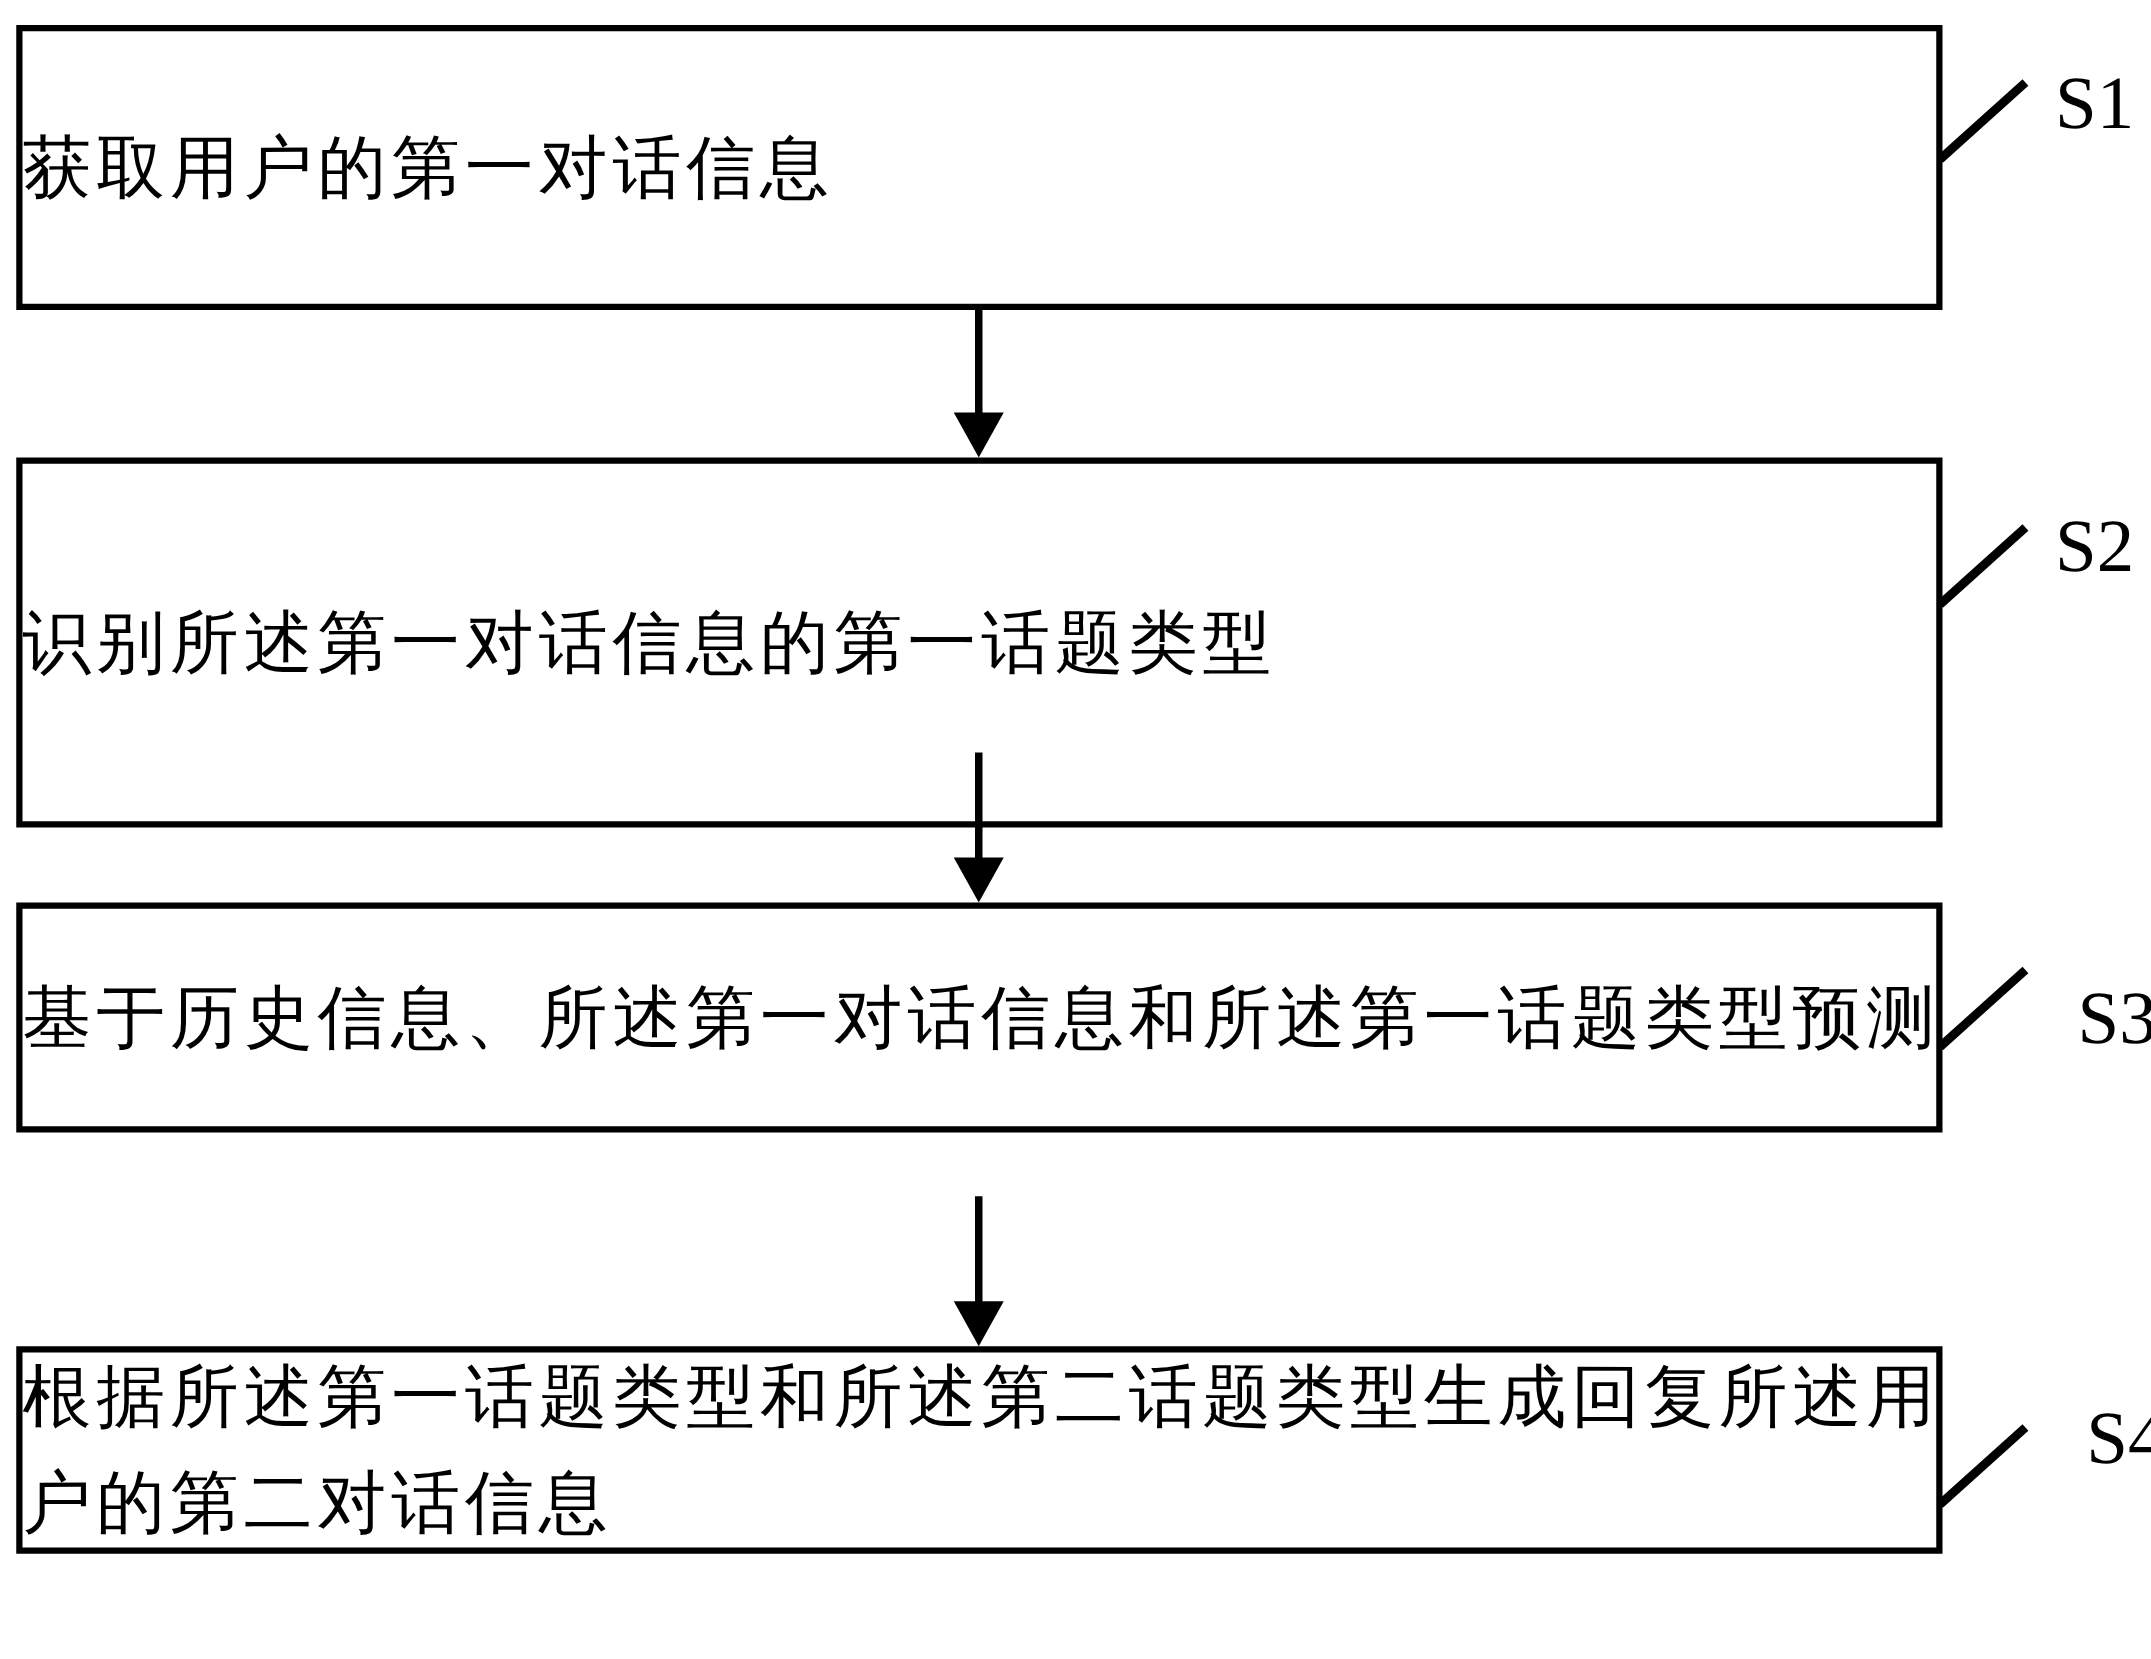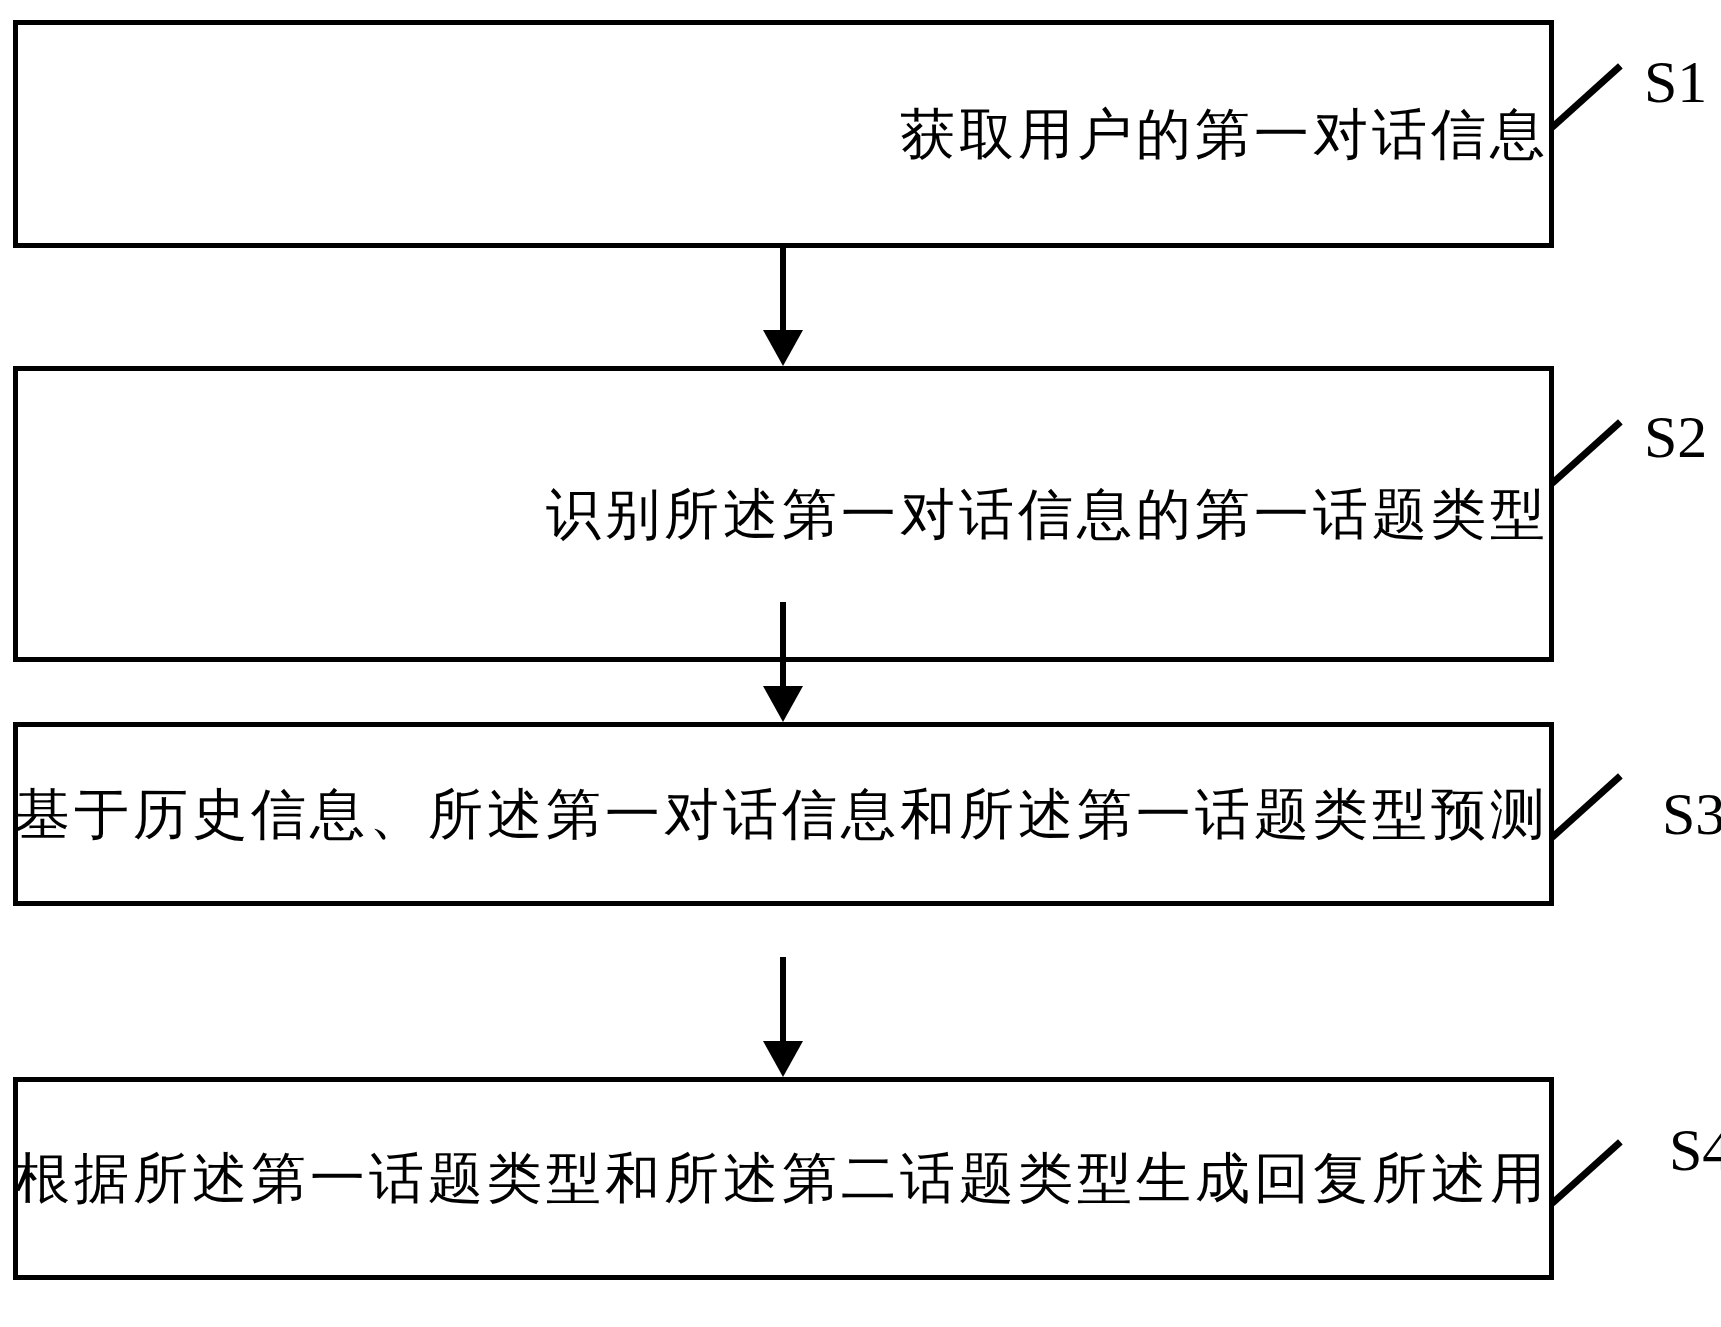--- a/index.html
+++ b/index.html
@@ -19,34 +19,34 @@
   .box {
     position: absolute;
     left: 13px;
     width: 1541px;
     border: 5px solid #000000;
     box-sizing: border-box;
     background: #ffffff;
     display: flex;
     flex-direction: column;
     justify-content: center;
-    align-items: flex-end;
+    align-items: flex-start;
   }
   .box .line {
     font-size: 55px;
     letter-spacing: 4px;
     line-height: 85px;
     text-align: center;
     white-space: nowrap;
     color: #000000;
   }
   .box1 { top: 20px;   height: 228px; }
   .box2 { top: 366px;  height: 296px; }
   .box3 { top: 722px;  height: 184px; }
-  .box4 { top: 1077px; height: 203px; }
+  .box4 { top: 1077px; height: 166px; }
 
   .arrow-stem {
     position: absolute;
     left: 780px;
     width: 6px;
     background: #000000;
   }
   .arrow-head {
     position: absolute;
     left: 763px;
@@ -110,20 +110,21 @@
 
   <div class="box box3">
     <div class="line">基于历史信息、所述第一对话信息和所述第一话题类型预测</div>
   </div>
 
   <div class="arrow-stem stem3"></div>
   <div class="arrow-head head3"></div>
 
   <div class="box box4">
     <div class="line">根据所述第一话题类型和所述第二话题类型生成回复所述用</div>
+    <div class="line">户的第二对话信息</div>
   </div>
 
   <div class="tick tick1"></div>
   <div class="tick tick2"></div>
   <div class="tick tick3"></div>
   <div class="tick tick4"></div>
 
   <div class="step-label label1">S1</div>
   <div class="step-label label2">S2</div>
   <div class="step-label label3">S3</div>

